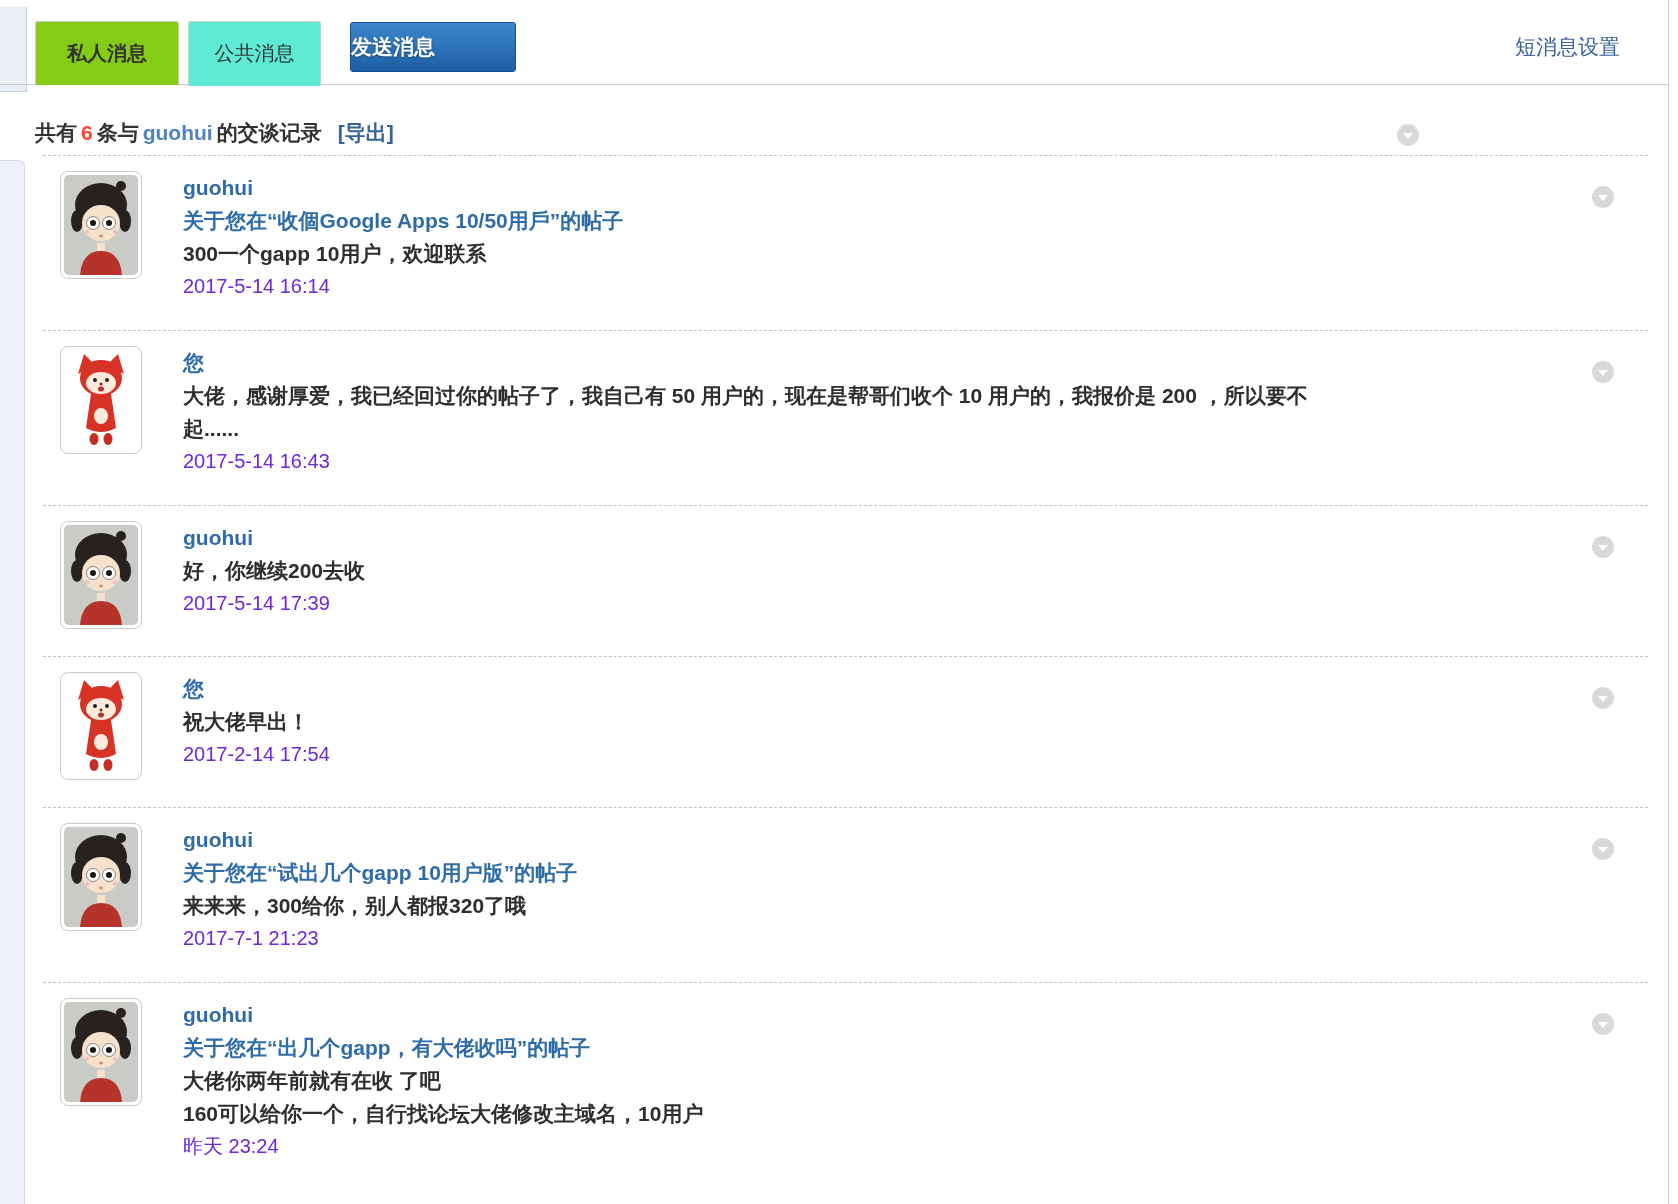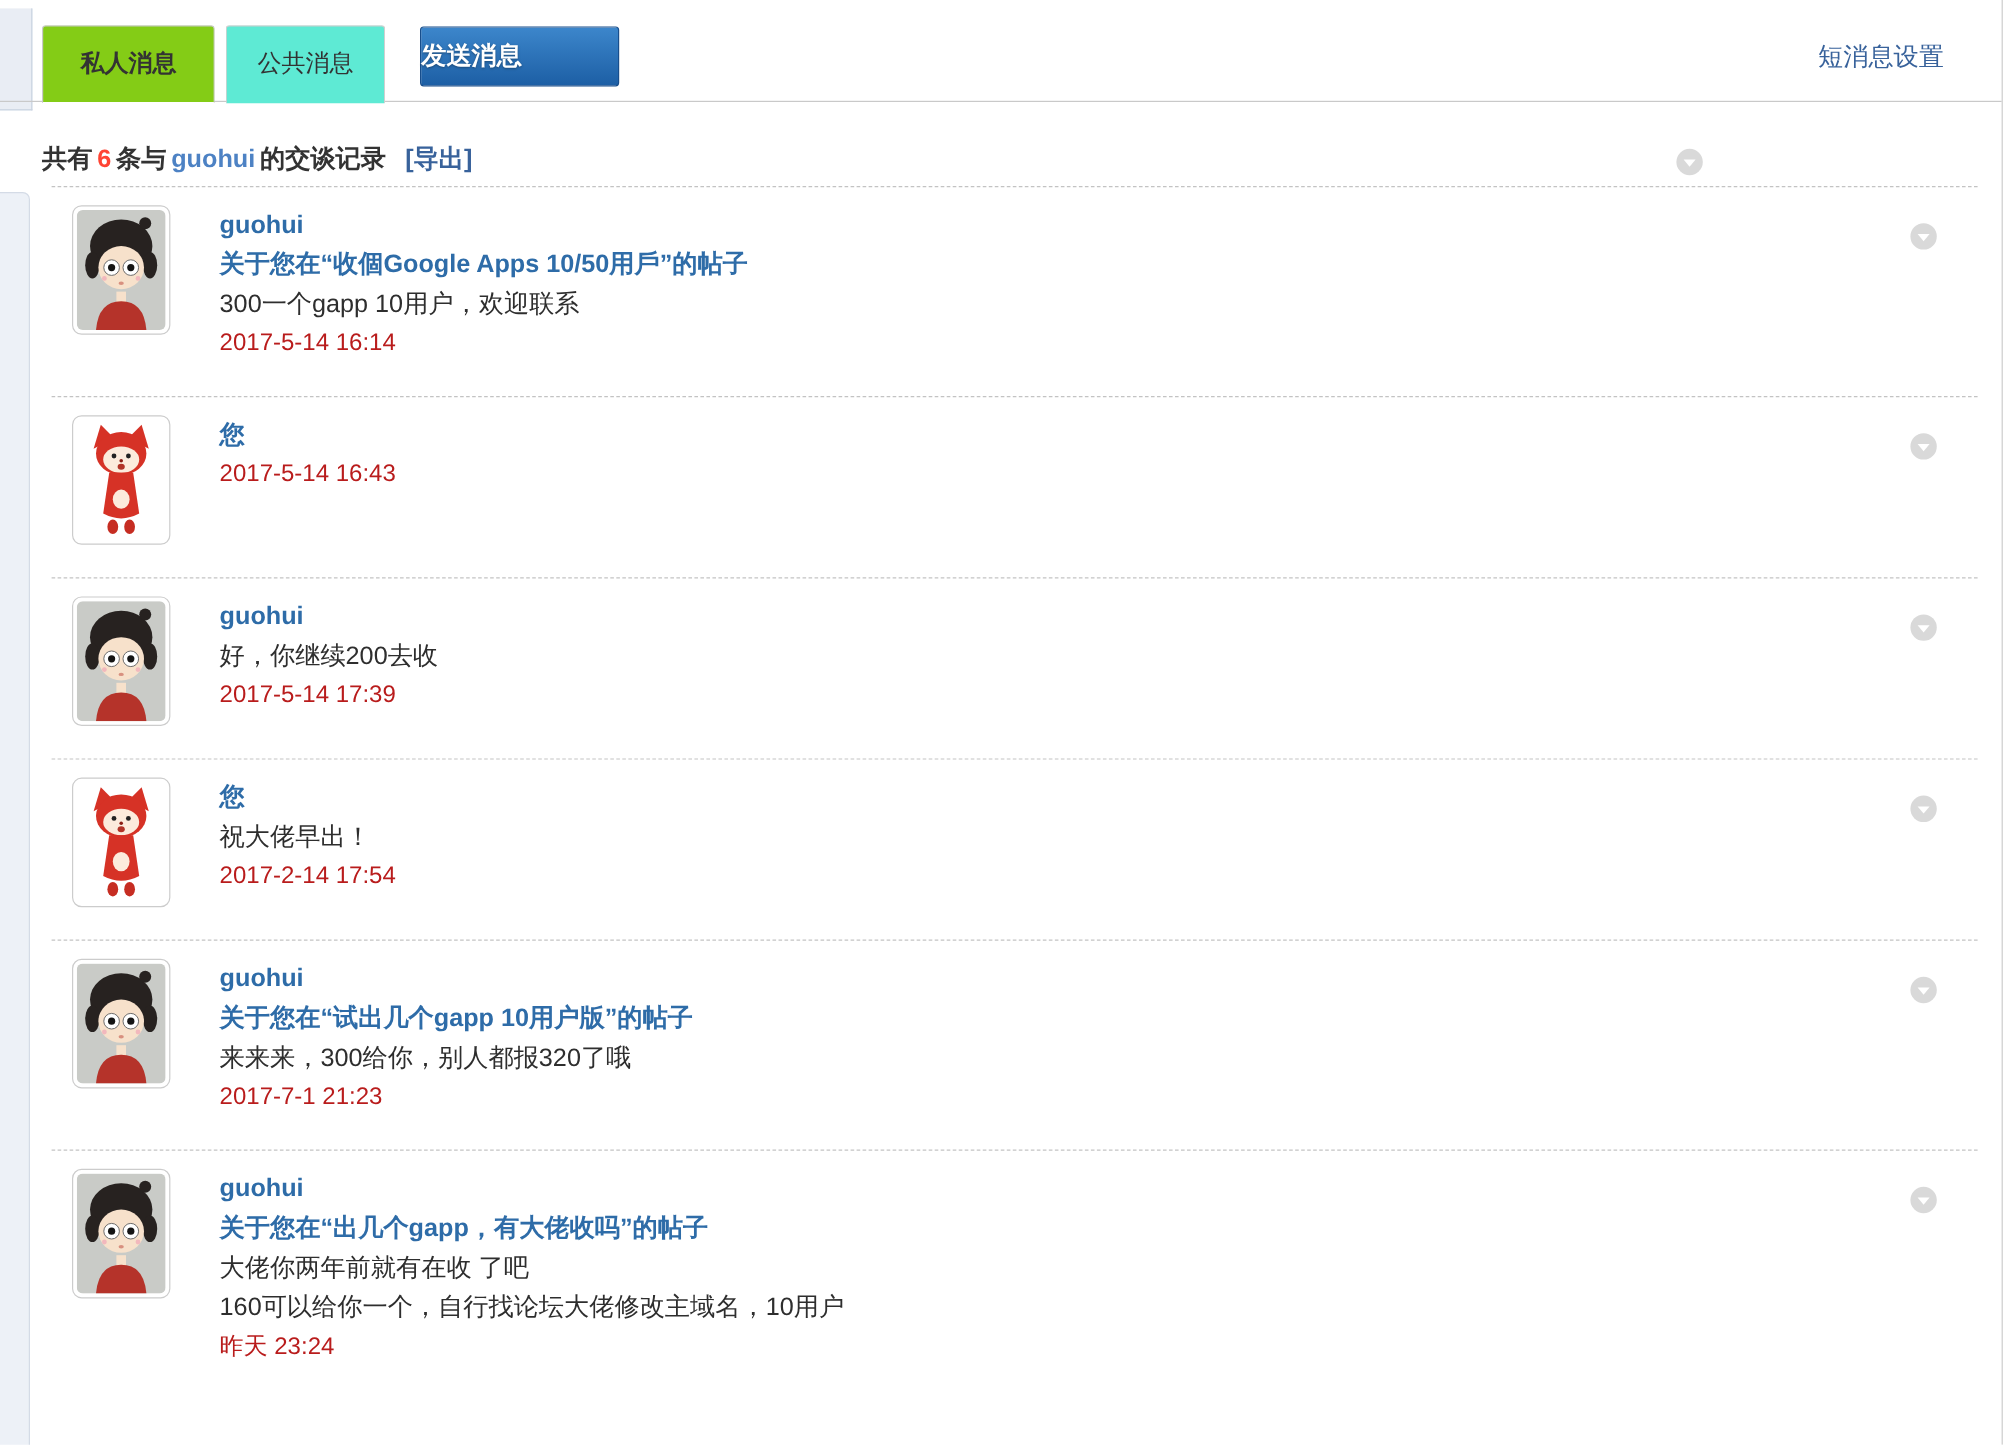--- a/index.html
+++ b/index.html
@@ -50,22 +50,22 @@
   
   .msg-list{position:absolute;left:43px;top:155px;width:1605px;}
   .msg-row{position:relative;border-top:1px dashed #c3c3c3;padding:15px 0 27px 17px;
     display:flex;align-items:flex-start;}
   .avatar{width:74px;height:100px;border:1px solid #ccc;border-radius:8px;padding:3px;
     background:#fff;flex:none;cursor:pointer;}
   .avatar svg{display:block;border-radius:5px;}
   .msg-content{margin-left:41px;max-width:1130px;font-size:21px;line-height:33px;}
   .msg-name{font-weight:bold;color:#2e6ca8;cursor:pointer;}
   .msg-subject{font-weight:bold;color:#2e6ca8;cursor:pointer;}
-  .msg-line{color:#2e2e2e;}
-  .msg-time{color:#b91c1c;font-size:20px;}
+  .msg-line{color:#2e2e2e;font-weight:bold;}
+  .msg-time{color:#6d28d9;font-size:20px;}
   .msg-subject:empty,.msg-line:empty{display:none;}
   .row-arrow{position:absolute;left:1549px;top:30px;}
 </style>
 </head>
 <body>
 
 <div class="left-block-a"></div>
 <div class="left-block-b"></div>
 <div class="right-border"></div>
 
@@ -133,20 +133,21 @@
           <ellipse cx="37" cy="39" rx="3" ry="2.5" fill="#b23327"></ellipse>
           <path d="M27 44 L47 44 L52 78 Q37 86 22 78 Z" fill="#d63226"></path>
           <ellipse cx="37" cy="66" rx="7" ry="8" fill="#fcebdc"></ellipse>
           <ellipse cx="30" cy="89" rx="4.5" ry="6" fill="#c62d22"></ellipse>
           <ellipse cx="44" cy="89" rx="4.5" ry="6" fill="#c62d22"></ellipse>
         </svg>
     </div>
     <div class="msg-content">
       <div class="msg-name">您</div>
 
+      <div class="msg-line">大佬，感谢厚爱，我已经回过你的帖子了，我自己有 50 用户的，现在是帮哥们收个 10 用户的，我报价是 200 ，所以要不起......</div>
 
       <div class="msg-time">2017-5-14 16:43</div>
     </div>
     <div class="arrow-circle row-arrow">
         <i></i>
       </div>
   </div>
 
   <div class="msg-row">
     <div class="avatar" data-avatar="boy">

